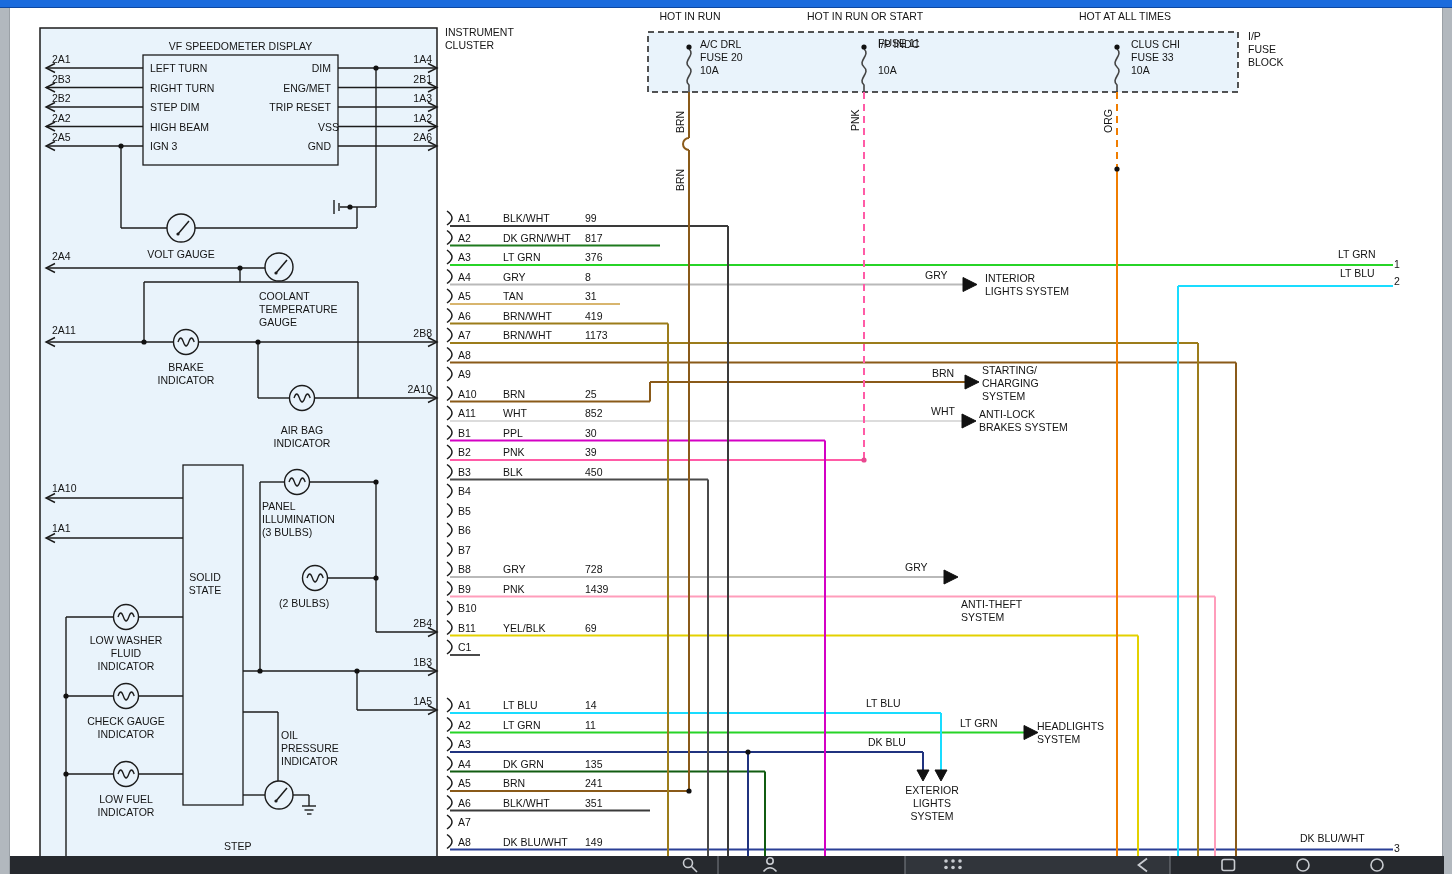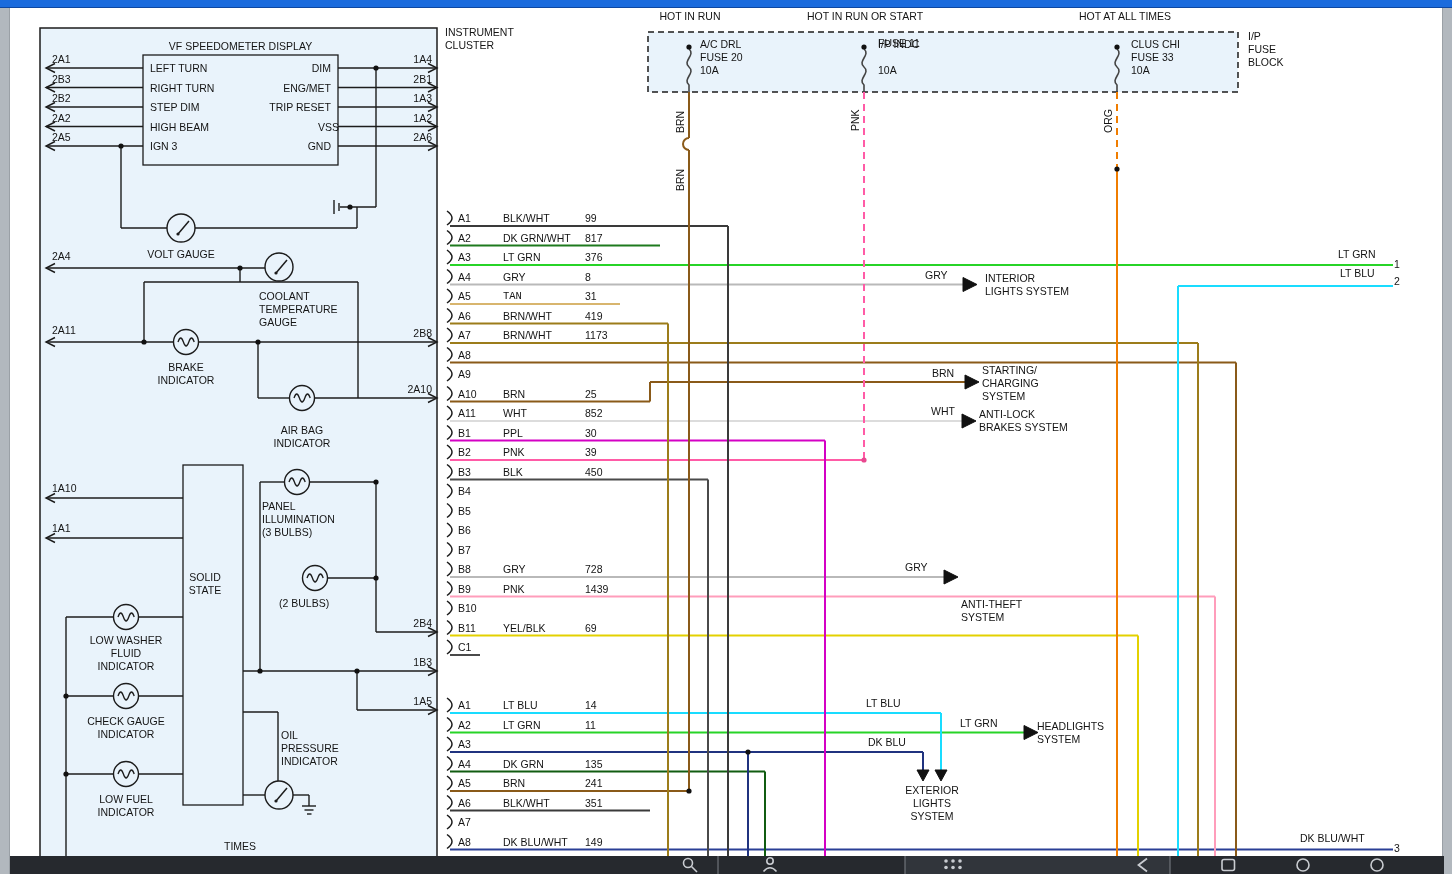--- a/index.html
+++ b/index.html
@@ -278,21 +278,21 @@
       <div class="lbl c" style="left: 81px; top: 634px; width: 90px;">LOW WASHER
 FLUID
 INDICATOR</div>
       <div class="lbl c" style="left: 81px; top: 715px; width: 90px;">CHECK GAUGE
 INDICATOR</div>
       <div class="lbl c" style="left: 81px; top: 793px; width: 90px;">LOW FUEL
 INDICATOR</div>
       <div class="lbl" style="left: 281px; top: 729px;">OIL
 PRESSURE
 INDICATOR</div>
-      <div class="lbl" style="left: 224px; top: 840px;">TIMES</div>
+      <div class="lbl" style="left: 224px; top: 840px;">STEP</div>
       <div class="lbl" style="left: 985px; top: 272px;">INTERIOR
 LIGHTS SYSTEM</div>
       <div class="lbl" style="left: 925px; top: 269px;">GRY</div>
       <div class="lbl" style="left: 982px; top: 364px;">STARTING/
 CHARGING
 SYSTEM</div>
       <div class="lbl" style="left: 932px; top: 367px;">BRN</div>
       <div class="lbl" style="left: 979px; top: 408px;">ANTI-LOCK
 BRAKES SYSTEM</div>
       <div class="lbl" style="left: 931px; top: 405px;">WHT</div>
@@ -352,21 +352,21 @@
       <div class="lbl" style="left: 458px; top: 231.5px;">A2</div>
       <div class="lbl" style="left: 503px; top: 231.5px;">DK GRN/WHT</div>
       <div class="lbl" style="left: 585px; top: 231.5px;">817</div>
       <div class="lbl" style="left: 458px; top: 251px;">A3</div>
       <div class="lbl" style="left: 503px; top: 251px;">LT GRN</div>
       <div class="lbl" style="left: 585px; top: 251px;">376</div>
       <div class="lbl" style="left: 458px; top: 270.5px;">A4</div>
       <div class="lbl" style="left: 503px; top: 270.5px;">GRY</div>
       <div class="lbl" style="left: 585px; top: 270.5px;">8</div>
       <div class="lbl" style="left: 458px; top: 290px;">A5</div>
-      <div class="lbl" style="left: 503px; top: 290px; font-family: Liberation Mono, monospace;">TAN</div>
+      <div class="lbl" style="left: 503px; top: 290px;">TAN</div>
       <div class="lbl" style="left: 585px; top: 290px;">31</div>
       <div class="lbl" style="left: 458px; top: 309.5px;">A6</div>
       <div class="lbl" style="left: 503px; top: 309.5px;">BRN/WHT</div>
       <div class="lbl" style="left: 585px; top: 309.5px;">419</div>
       <div class="lbl" style="left: 458px; top: 329px;">A7</div>
       <div class="lbl" style="left: 503px; top: 329px;">BRN/WHT</div>
       <div class="lbl" style="left: 585px; top: 329px;">1173</div>
       <div class="lbl" style="left: 458px; top: 348.5px;">A8</div>
       <div class="lbl" style="left: 503px; top: 348.5px;"></div>
       <div class="lbl" style="left: 585px; top: 348.5px;"></div>

